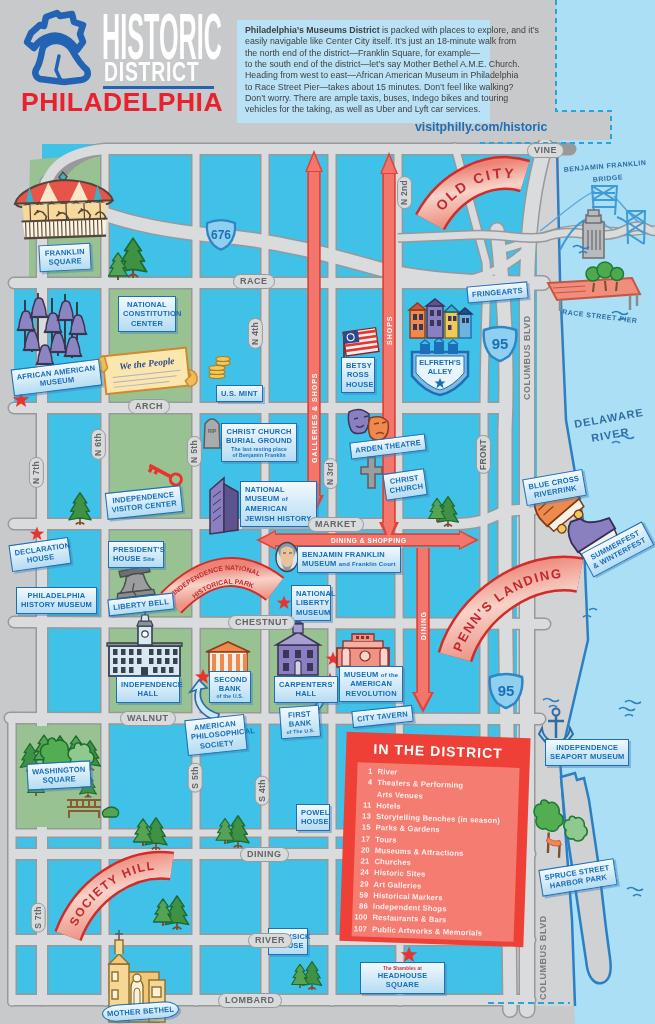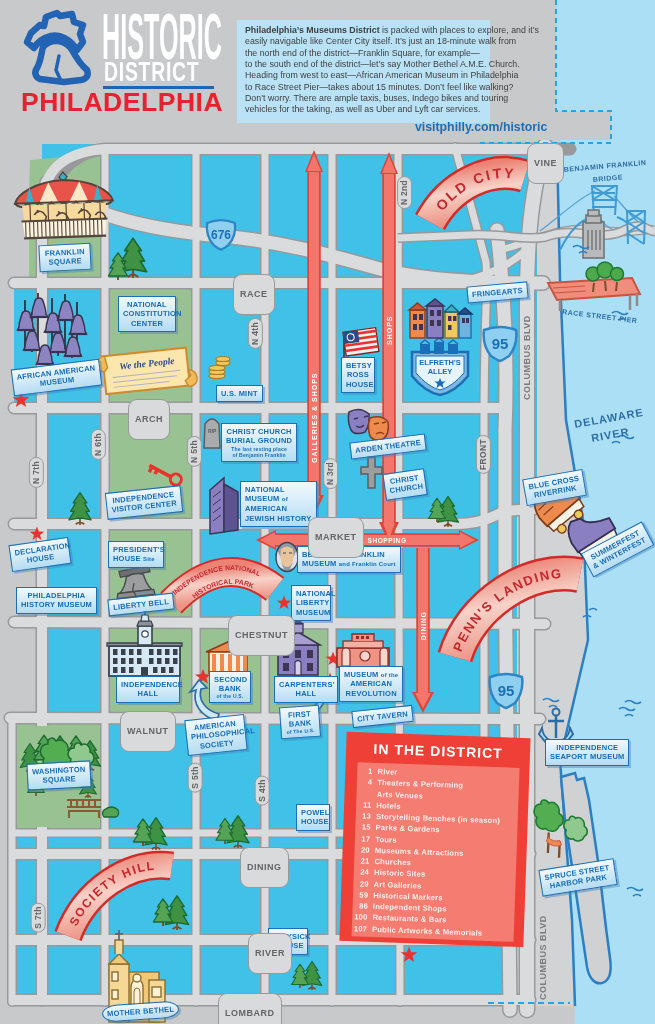--- a/index.html
+++ b/index.html
@@ -1,19 +1,19 @@
 <!DOCTYPE html>
 <html><head><meta charset="utf-8">
 <style>
 html,body{margin:0;padding:0;width:655px;height:1024px;overflow:hidden;background:#c8c9cb;}
 *{box-sizing:border-box;}
 #page{position:relative;width:655px;height:1024px;font-family:"Liberation Sans",sans-serif;}
 #map{position:absolute;left:0;top:0;}
 .lbl{position:absolute;background:linear-gradient(180deg,#f2f9fe 0%,#d6ecf9 45%,#b5dcf2 100%);border:1.6px solid #1b6fb8;color:#156db8;font:bold 7.5px/9.8px "Liberation Sans",sans-serif;text-align:center;padding:2.5px 4px;letter-spacing:0.2px;white-space:nowrap;box-shadow:2px 2px 0 rgba(70,130,185,0.45);}
-.pill{position:absolute;background:#d9dadb;border:1.8px solid #97999b;border-radius:9px;color:#636567;font:bold 9px/13px "Liberation Sans",sans-serif;text-align:center;padding:13px 6px;letter-spacing:0.5px;white-space:nowrap;}
+.pill{position:absolute;background:#d9dadb;border:1.8px solid #97999b;border-radius:9px;color:#636567;font:bold 9px/13px "Liberation Sans",sans-serif;text-align:center;padding:0px 6px;letter-spacing:0.5px;white-space:nowrap;}
 .vert{transform:rotate(-90deg);font-size:8.5px;padding:0 3px;letter-spacing:0.3px;}
 .small{font-size:6px;line-height:7px;}
 </style></head>
 <body>
 <div id="page">
 <svg id="map" width="655" height="1024" viewBox="0 0 655 1024">
 <defs>
 <linearGradient id="bangrad" x1="0" y1="0" x2="0" y2="1">
 <stop offset="0" stop-color="#e87d6f"></stop>
           <stop offset="0.5" stop-color="#f7cfc5"></stop>
@@ -695,20 +695,21 @@
 <div class="lbl" style="left:116px;top:676px;width:64px;white-space:normal;">INDEPENDENCE HALL</div>
 <div class="lbl" style="left:209px;top:671px;width:42px;white-space:normal;">SECOND BANK<span style="font-size:5px;display:block;line-height:5px;">of the U.S.</span></div>
 <div class="lbl" style="left:274px;top:676px;width:64px;white-space:normal;">CARPENTERS' HALL</div>
 <div class="lbl" style="left:339px;top:666px;">MUSEUM <span class="small">of the</span><br>AMERICAN<br>REVOLUTION</div>
 <div class="lbl" style="left:186px;top:717px;width:60px;transform:rotate(-6deg);white-space:normal;">AMERICAN PHILOSOPHICAL SOCIETY</div>
 <div class="lbl" style="left:280px;top:706px;width:40px;transform:rotate(-4deg);white-space:normal;">FIRST BANK<span style="font-size:5px;display:block;line-height:5px;">of The U.S.</span></div>
 <div class="lbl" style="left:352px;top:708px;transform:rotate(-6deg);">CITY TAVERN</div>
 <div class="lbl" style="left:27px;top:762px;width:64px;transform:rotate(-3deg);white-space:normal;">WASHINGTON SQUARE</div>
 <div class="lbl" style="left:296px;top:804px;width:34px;white-space:normal;">POWEL HOUSE</div>
 <div class="lbl" style="left:268px;top:928px;width:40px;white-space:normal;padding-left:7px;">PHYSICK HOUSE</div>
+<div class="lbl" style="left:360px;top:962px;width:85px;white-space:normal;"><span style="font-size:4.5px;display:block;line-height:5px;color:#c4272e;">The Shambles at</span>HEADHOUSE SQUARE</div>
 <div class="lbl" style="left:102px;top:1003px;transform:rotate(-4deg);border-radius:40%/100%;">MOTHER BETHEL</div>
 
 <div style="position:absolute;left:0;top:0;width:655px;height:140px;background:#c8c9cb;"></div>
 <div style="position:absolute;left:556px;top:0;width:99px;height:111px;background:#abdff5;"></div>
 <div style="position:absolute;left:611px;top:111px;width:44px;height:34px;background:#abdff5;"></div>
 <svg style="position:absolute;left:0;top:0" width="655" height="150" viewBox="0 0 655 150">
 <path d="M556,0 L556,111 L611,111 L611,143" stroke="#29a3dd" stroke-width="2" stroke-dasharray="5 4" fill="none"></path>
 
 <g stroke="#2263b4" fill="none" stroke-linejoin="round" stroke-linecap="round">
 <path d="M31,33 L40,25 L44,26 L46,17 L57,13 L60,16 L72,14 L74,22 L83,25 L80,34 L83,42 L77,50 C70,39 60,34 51,36 C43,38 37,43 34,48 L27,42 Z" stroke-width="6.5"></path>

